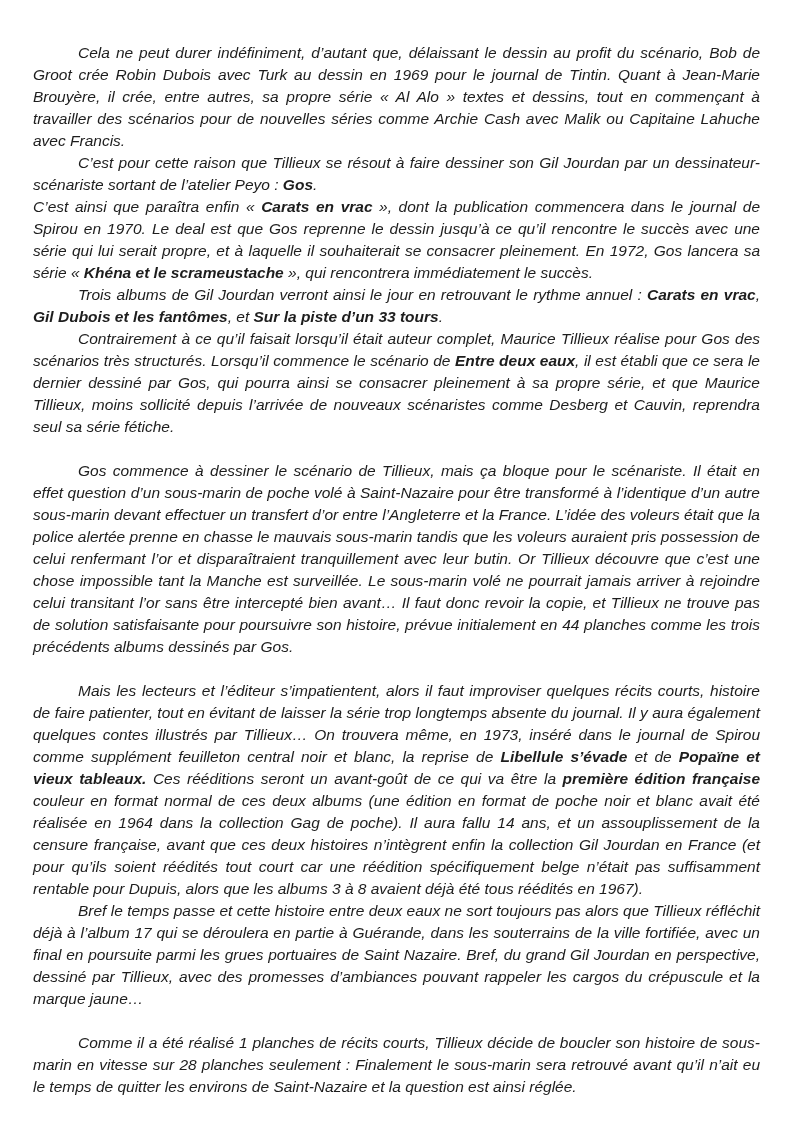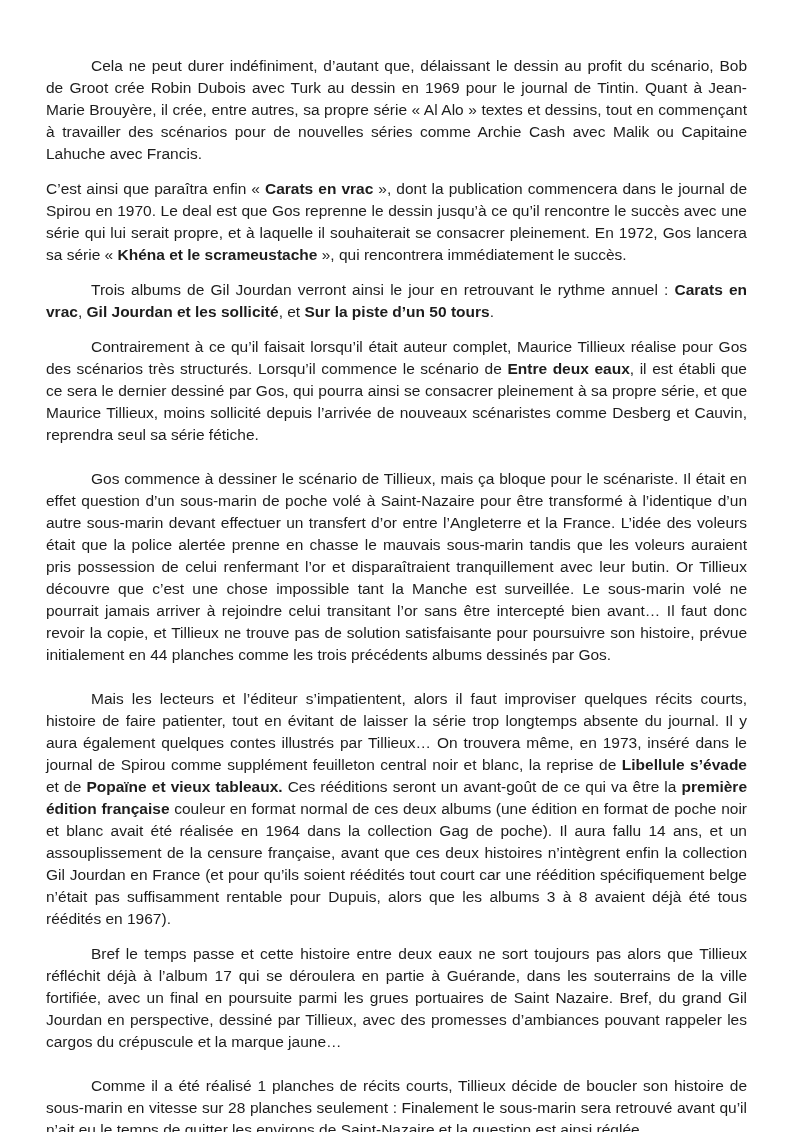--- a/index.html
+++ b/index.html
@@ -20,38 +20,40 @@
     width: 727px;
     font-family: "Liberation Sans", "DejaVu Sans", sans-serif;
     font-size: 15.5px;
     line-height: 22px;
     color: #1d1d1d;
     text-align: justify;
     -webkit-hyphens: auto;
     hyphens: auto;
   }
   .page p {
-    margin: 13px;
+    margin: 0;
     padding: 0;
+    font-style: italic;
   }
   .page p.indent {
     text-indent: 45px;
   }
   .page p.space-before {
     margin-top: 22px;
   }
   .page strong {
     font-weight: 700;
   }
 </style>
 </head>
 <body style="background: rgb(255, 255, 255);">
 
 <div class="page" style="color: rgb(29, 29, 29);">
     <p lang="fr" class="indent">Cela ne peut durer indéfiniment, d’autant que, délaissant le dessin au profit du scénario, Bob de Groot crée Robin Dubois avec Turk au dessin en 1969 pour le journal de Tintin. Quant à Jean-Marie Brouyère, il crée, entre autres, sa propre série « Al Alo » textes et dessins, tout en commençant à travailler des scénarios pour de nouvelles séries comme Archie Cash avec Malik ou Capitaine Lahuche avec Francis.</p>
+    <p lang="fr" class="indent">C’est pour cette raison que Tillieux se résout à faire dessiner son Gil Jourdan par un dessinateur-scénariste sortant de l’atelier Peyo : <strong>Gos</strong>.</p>
     <p lang="fr">C’est ainsi que paraîtra enfin « <strong>Carats en vrac</strong> », dont la publication commencera dans le journal de Spirou en 1970. Le deal est que Gos reprenne le dessin jusqu’à ce qu’il rencontre le succès avec une série qui lui serait propre, et à laquelle il souhaiterait se consacrer pleinement. En 1972, Gos lancera sa série « <strong>Khéna et le scrameustache</strong> », qui rencontrera immédiatement le succès.</p>
-    <p lang="fr" class="indent">Trois albums de Gil Jourdan verront ainsi le jour en retrouvant le rythme annuel : <strong>Carats en vrac</strong>, <strong>Gil Jourdan et les sollicité</strong>, et <strong>Sur la piste d’un 50 tours</strong>.</p>
+    <p lang="fr" class="indent">Trois albums de Gil Jourdan verront ainsi le jour en retrouvant le rythme annuel : <strong>Carats en vrac</strong>, <strong>Gil Dubois et les fantômes</strong>, et <strong>Sur la piste d’un 33 tours</strong>.</p>
     <p lang="fr" class="indent">Contrairement à ce qu’il faisait lorsqu’il était auteur complet, Maurice Tillieux réalise pour Gos des scénarios très structurés. Lorsqu’il commence le scénario de <strong>Entre deux eaux</strong>, il est établi que ce sera le dernier dessiné par Gos, qui pourra ainsi se consacrer pleinement à sa propre série, et que Maurice Tillieux, moins sollicité depuis l’arrivée de nouveaux scénaristes comme Desberg et Cauvin, reprendra seul sa série fétiche.</p>
     <p lang="fr" class="indent space-before">Gos commence à dessiner le scénario de Tillieux, mais ça bloque pour le scénariste. Il était en effet question d’un sous-marin de poche volé à Saint-Nazaire pour être transformé à l’identique d’un autre sous-marin devant effectuer un transfert d’or entre l’Angleterre et la France. L’idée des voleurs était que la police alertée prenne en chasse le mauvais sous-marin tandis que les voleurs auraient pris possession de celui renfermant l’or et disparaîtraient tranquillement avec leur butin. Or Tillieux découvre que c’est une chose impossible tant la Manche est surveillée. Le sous-marin volé ne pourrait jamais arriver à rejoindre celui transitant l’or sans être intercepté bien avant… Il faut donc revoir la copie, et Tillieux ne trouve pas de solution satisfaisante pour poursuivre son histoire, prévue initialement en 44 planches comme les trois précédents albums dessinés par Gos.</p>
     <p lang="fr" class="indent space-before">Mais les lecteurs et l’éditeur s’impatientent, alors il faut improviser quelques récits courts, histoire de faire patienter, tout en évitant de laisser la série trop longtemps absente du journal. Il y aura également quelques contes illustrés par Tillieux… On trouvera même, en 1973, inséré dans le journal de Spirou comme supplément feuilleton central noir et blanc, la reprise de <strong>Libellule s’évade</strong> et de <strong>Popaïne et vieux tableaux.</strong> Ces rééditions seront un avant-goût de ce qui va être la <strong>première édition française</strong> couleur en format normal de ces deux albums (une édition en format de poche noir et blanc avait été réalisée en 1964 dans la collection Gag de poche). Il aura fallu 14 ans, et un assouplissement de la censure française, avant que ces deux histoires n’intègrent enfin la collection Gil Jourdan en France (et pour qu’ils soient réédités tout court car une réédition spécifiquement belge n’était pas suffisamment rentable pour Dupuis, alors que les albums 3 à 8 avaient déjà été tous réédités en 1967).</p>
     <p lang="fr" class="indent">Bref le temps passe et cette histoire entre deux eaux ne sort toujours pas alors que Tillieux réfléchit déjà à l’album 17 qui se déroulera en partie à Guérande, dans les souterrains de la ville fortifiée, avec un final en poursuite parmi les grues portuaires de Saint Nazaire. Bref, du grand Gil Jourdan en perspective, dessiné par Tillieux, avec des promesses d’ambiances pouvant rappeler les cargos du crépuscule et la marque jaune…</p>
     <p lang="fr" class="indent space-before">Comme il a été réalisé 1 planches de récits courts, Tillieux décide de boucler son histoire de sous-marin en vitesse sur 28 planches seulement : Finalement le sous-marin sera retrouvé avant qu’il n’ait eu le temps de quitter les environs de Saint-Nazaire et la question est ainsi réglée.</p>
   </div>
 
 </body></html>

